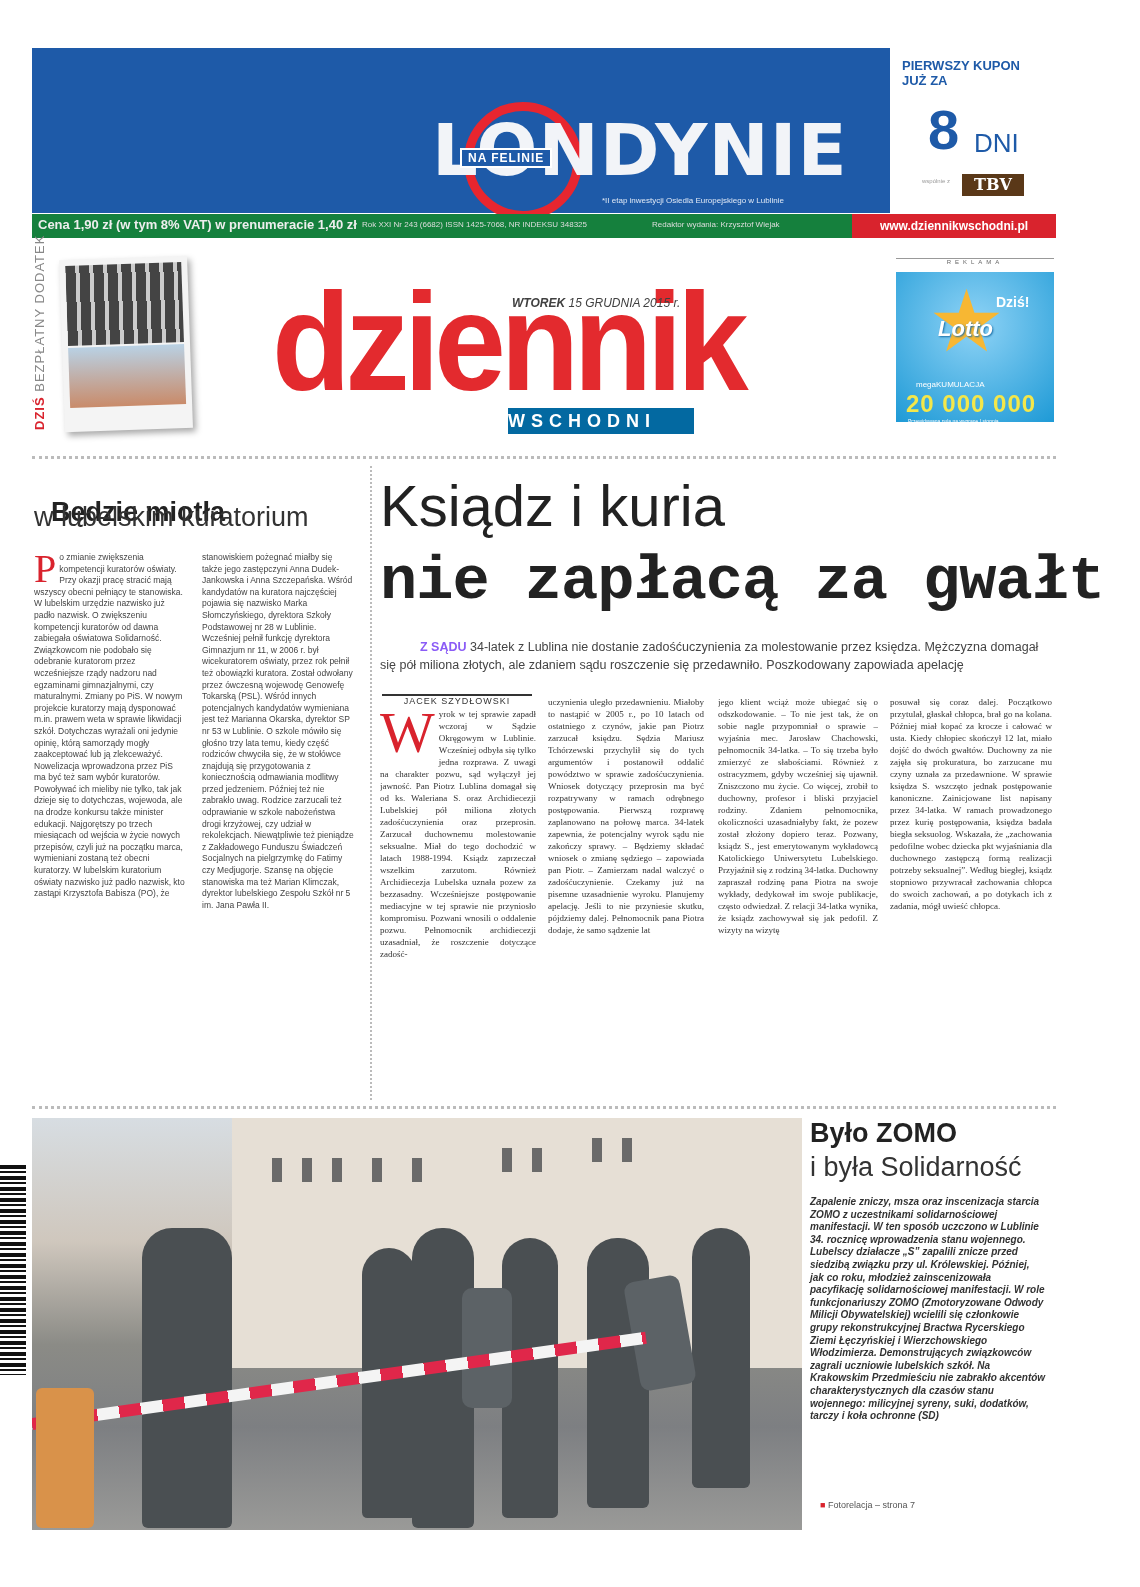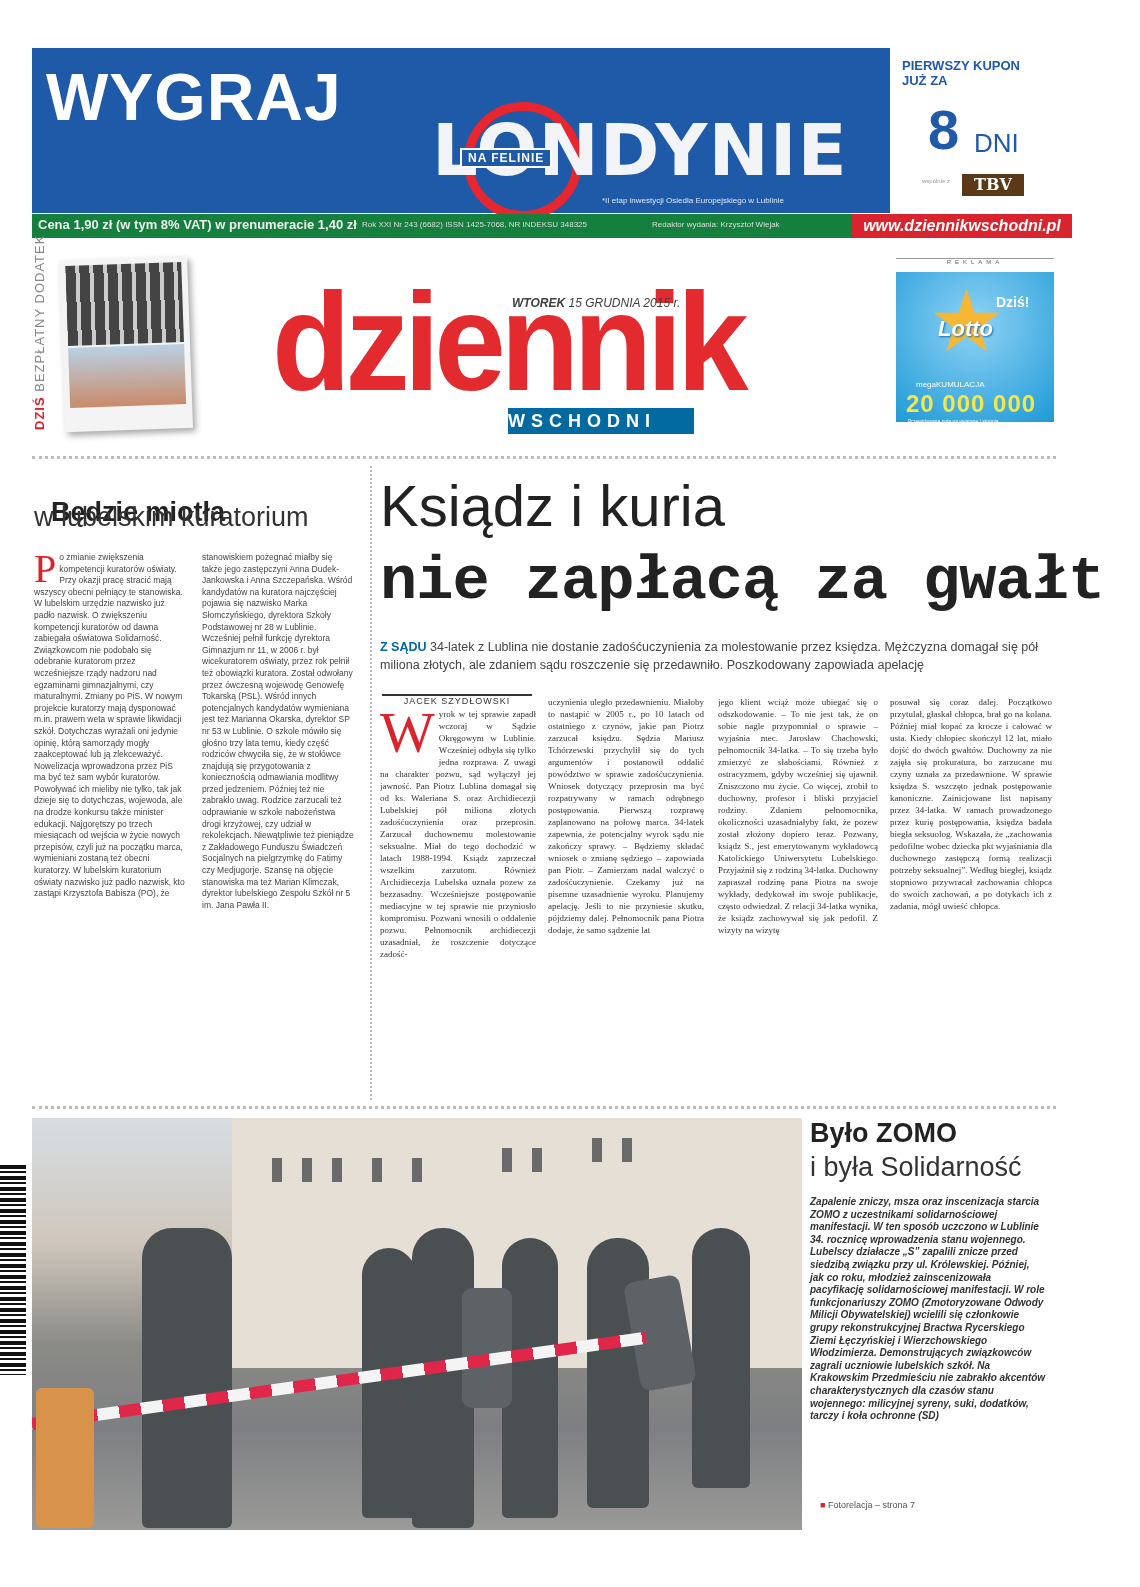--- a/index.html
+++ b/index.html
@@ -17,21 +17,21 @@
   .counter .lab{left:6px;top:10px;color:#1e5aa8;font-weight:bold;font-size:13px;line-height:15px;}
   .counter .num{left:32px;top:54px;color:#1e5aa8;font-weight:bold;font-size:56px;line-height:56px;}
   .counter .dni{left:78px;top:80px;color:#1e5aa8;font-size:26px;}
   .counter .sponsor-lab{left:26px;top:130px;color:#999;font-size:6px;}
   .counter .tbv{left:66px;top:126px;width:62px;height:22px;background:#5a3818;color:#fff;font-weight:bold;font-size:16px;text-align:center;line-height:22px;font-family:"DejaVu Serif",serif;}
   
   .strip{left:32px;top:214px;width:820px;height:24px;background:#15803d;color:#eee;font-size:10px;}
   .strip .price{left:6px;top:3px;font-size:13px;font-weight:bold;}
   .strip .issue{left:330px;top:6px;font-size:8px;color:#ddd;}
   .strip .editor{left:620px;top:6px;font-size:8px;color:#ddd;}
-  .url{left:852px;top:214px;width:220px;height:24px;background:#d9232d;color:#fff;font-size:16px;font-weight:bold;font-style:italic;text-align:center;line-height:24px;}
+  .url{left:852px;top:214px;width:204px;height:24px;background:#d9232d;color:#fff;font-size:12px;font-weight:bold;text-align:center;line-height:24px;}
   
   .supp-label{left:30px;top:258px;width:18px;height:172px;}
   .supp-label span{display:block;transform:rotate(-90deg);transform-origin:left top;position:absolute;left:2px;top:172px;white-space:nowrap;font-size:13px;color:#888;letter-spacing:1px;}
   .supp-label span b{color:#d9232d;}
   .supp{left:62px;top:258px;width:128px;height:172px;background:#f4f4f4;box-shadow:3px 4px 6px #aaa;transform:rotate(-2deg);}
   .supp .top{left:6px;top:6px;width:116px;height:80px;background:repeating-linear-gradient(90deg,#444 0 10px,#ccc 10px 14px);}
   .supp .mid{left:6px;top:88px;width:116px;height:60px;background:linear-gradient(#b9d1e4,#c98b6a);}
   .logo{left:272px;top:262px;font-size:140px;font-weight:bold;color:#e32a2e;letter-spacing:-6px;line-height:160px;font-family:"Liberation Sans Narrow","Liberation Sans",sans-serif;transform:scaleX(.92);transform-origin:left;}
   .date{left:512px;top:296px;font-size:12px;color:#404040;font-style:italic;}
   .date b{font-weight:bold;}
@@ -49,21 +49,21 @@
   .vrule{width:0;border-left:2px dotted #bbb;}
   
   .lhead1{left:51px;top:470px;font-size:27px;font-weight:bold;color:#222;margin-top:27px;}
   .lhead2{left:34px;top:502px;font-size:27px;color:#333;}
   .lcol{font-size:8.5px;line-height:11.6px;color:#444;text-align:left;}
   .dropcap{float:left;font-size:40px;line-height:34px;color:#d9232d;margin-right:3px;font-family:"Liberation Serif",serif;}
   
   .mhead1{left:380px;top:474px;font-size:58px;color:#222;line-height:64px;}
   .mhead2{left:380px;top:546px;font-size:62px;font-weight:bold;color:#222;line-height:72px;letter-spacing:-1px;font-family:Liberation Mono, monospace;}
   .lead{left:380px;top:638px;width:672px;font-size:12.5px;line-height:18px;color:#444;}
-  .lead b{color:#0369a1;}
+  .lead b{color:#8b5cf6;margin-left:40px;}
   .byline{left:382px;top:694px;width:150px;border-top:2px solid #333;font-size:9px;text-align:center;color:#333;letter-spacing:1px;}
   .mcol{font-family:"Liberation Serif",serif;font-size:9px;line-height:12px;color:#333;text-align:justify;}
   .mcol .dropcapW{float:left;font-size:58px;line-height:50px;color:#d9232d;margin-right:4px;}
   
   .photo{left:32px;top:1118px;width:770px;height:412px;background:linear-gradient(180deg,#d7dde2 0%,#cfc7bd 30%,#8b8b86 55%,#7d7f82 75%,#9a9a98 100%);overflow:hidden;}
   .photo .bldg{position:absolute;top:0;height:250px;background:#e6dfd5;}
   .photo .win{position:absolute;width:10px;height:24px;background:#6a6a6a;}
   .photo .person{position:absolute;background:#4a4f52;border-radius:30px 30px 6px 6px;}
   .photo .shield{position:absolute;background:#5c6266;border-radius:10px;}
   .photo .tape{position:absolute;left:0;top:300px;width:620px;height:12px;background:repeating-linear-gradient(90deg,#e0274a 0 22px,#f4f4f4 22px 44px);transform:rotate(-8deg);transform-origin:left;}
@@ -73,21 +73,20 @@
   .rhead1{left:810px;top:1118px;font-size:27px;font-weight:bold;color:#222;}
   .rhead2{left:810px;top:1152px;font-size:27px;color:#333;}
   .rbody{left:810px;top:1196px;width:236px;font-size:10px;line-height:12.6px;color:#333;font-style:italic;font-weight:bold;}
   .rlink{left:820px;top:1500px;font-size:9px;color:#555;}
   .rlink i{color:#d9232d;font-style:normal;}
 </style>
 </head>
 <body>
 
 <div class="abs banner">
-  <div class="abs wygraj">WYGRAJ</div>
   <div class="abs ring"></div>
   <div class="abs londyn">LONDYNIE</div>
   <div class="abs felinie">NA FELINIE</div>
   <div class="abs footnote">*II etap inwestycji Osiedla Europejskiego w Lublinie</div>
 </div>
 <div class="abs counter">
   <div class="abs lab" style="width:140px">PIERWSZY KUPON JUŻ ZA</div>
   <div class="abs num">8</div>
   <div class="abs dni">DNI</div>
   <div class="abs sponsor-lab">wspólnie z</div>

